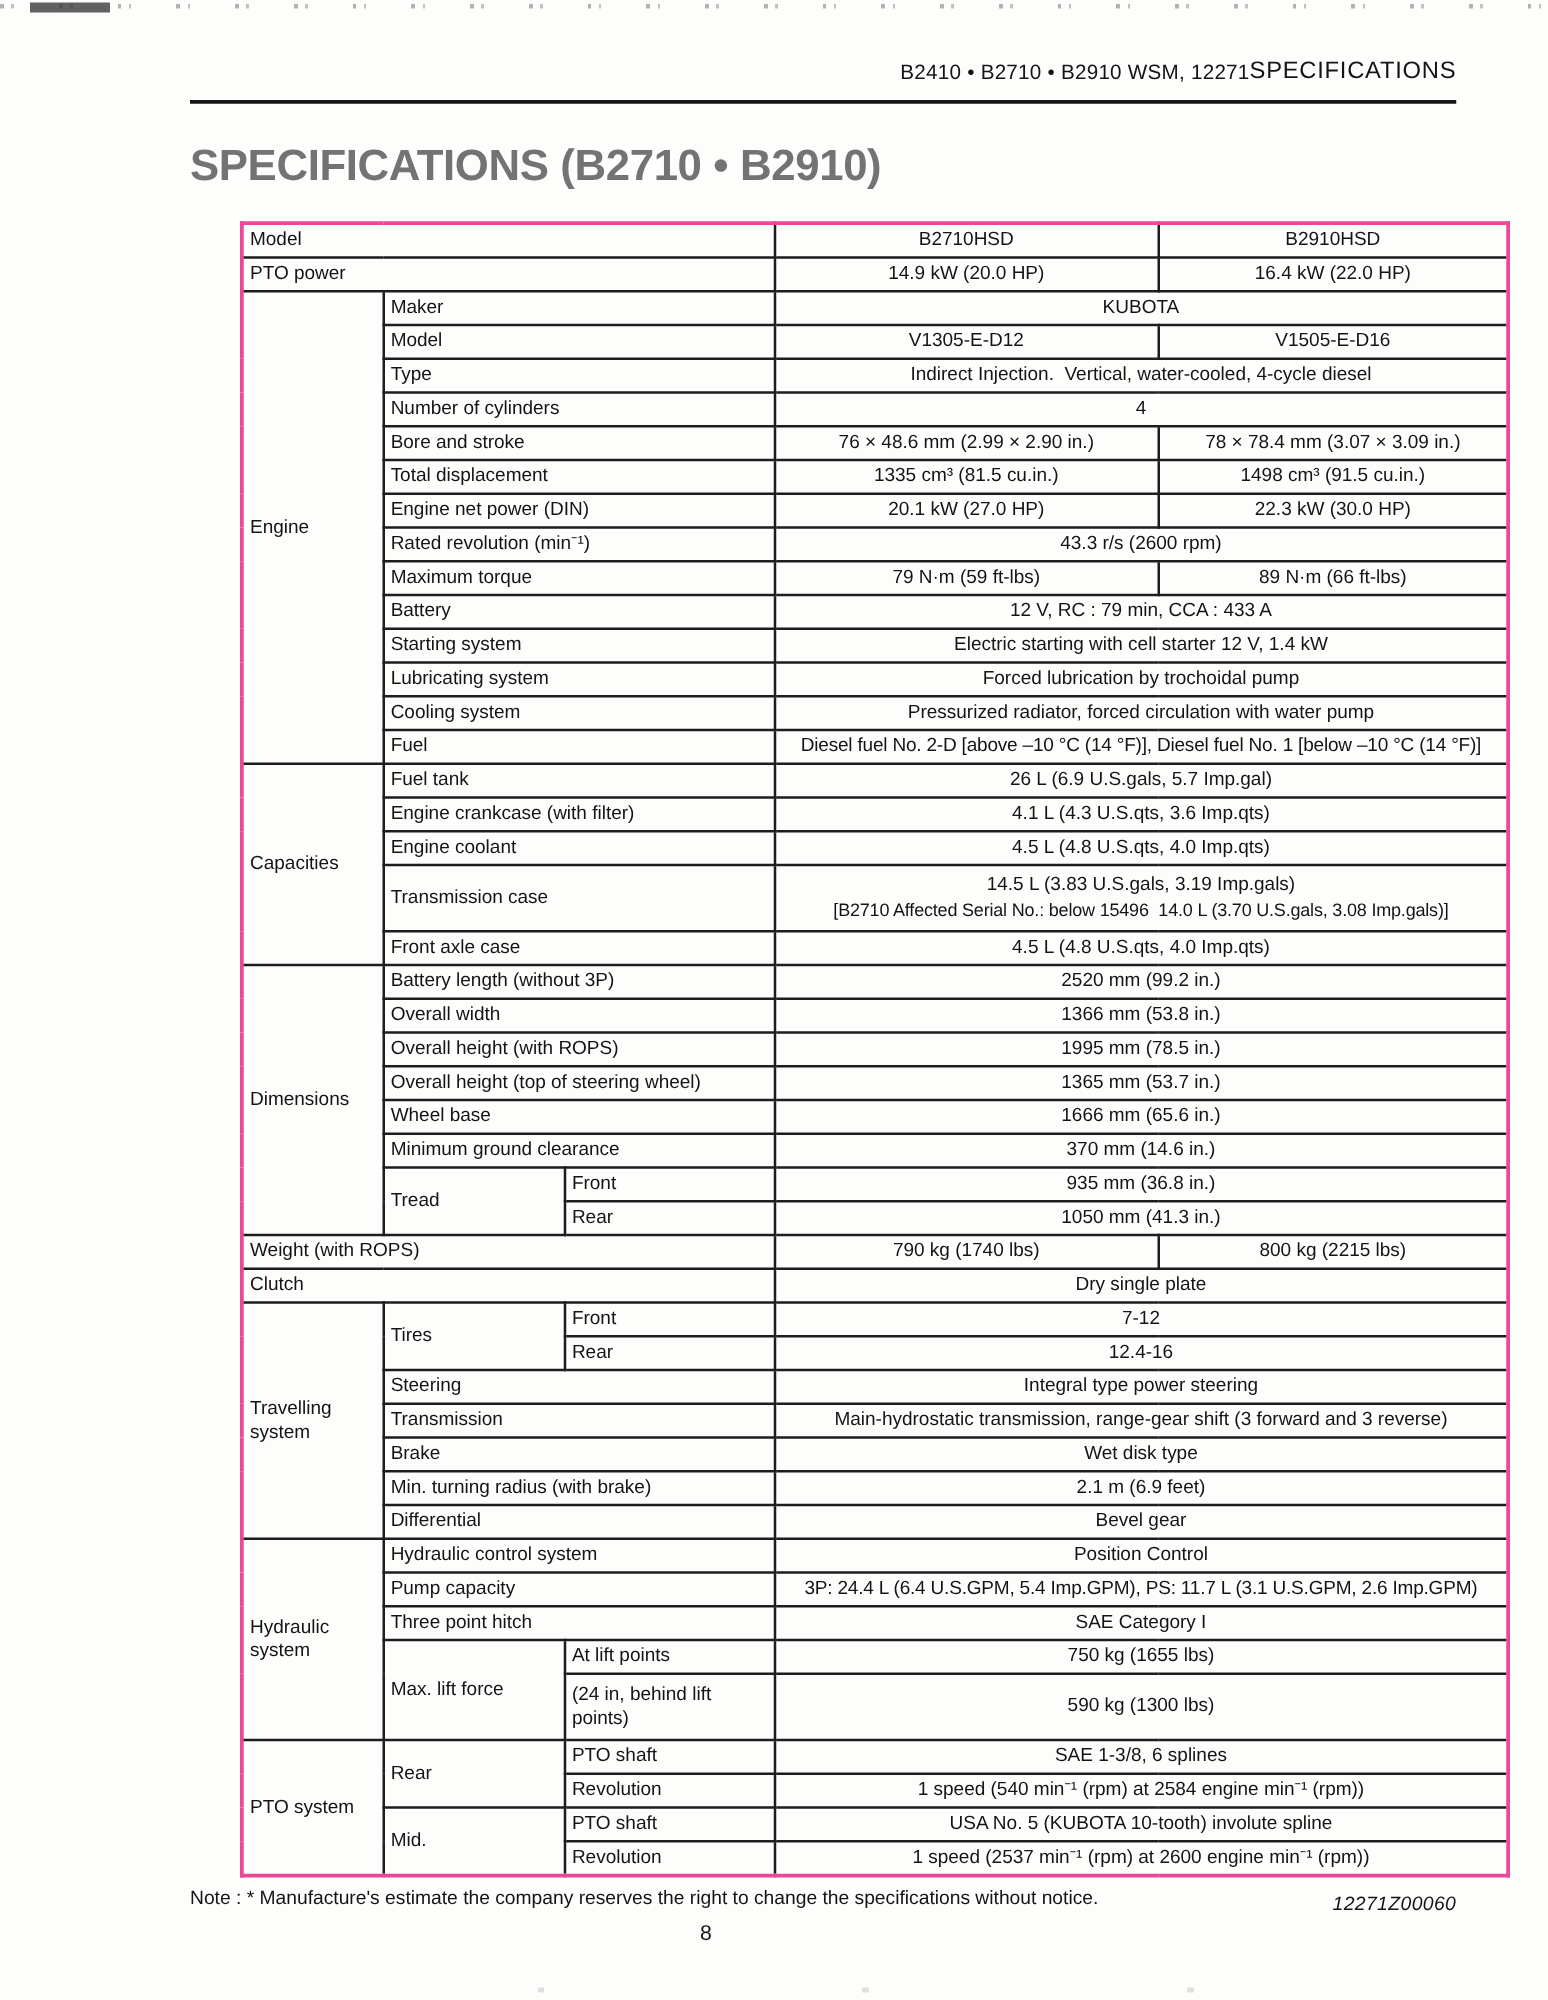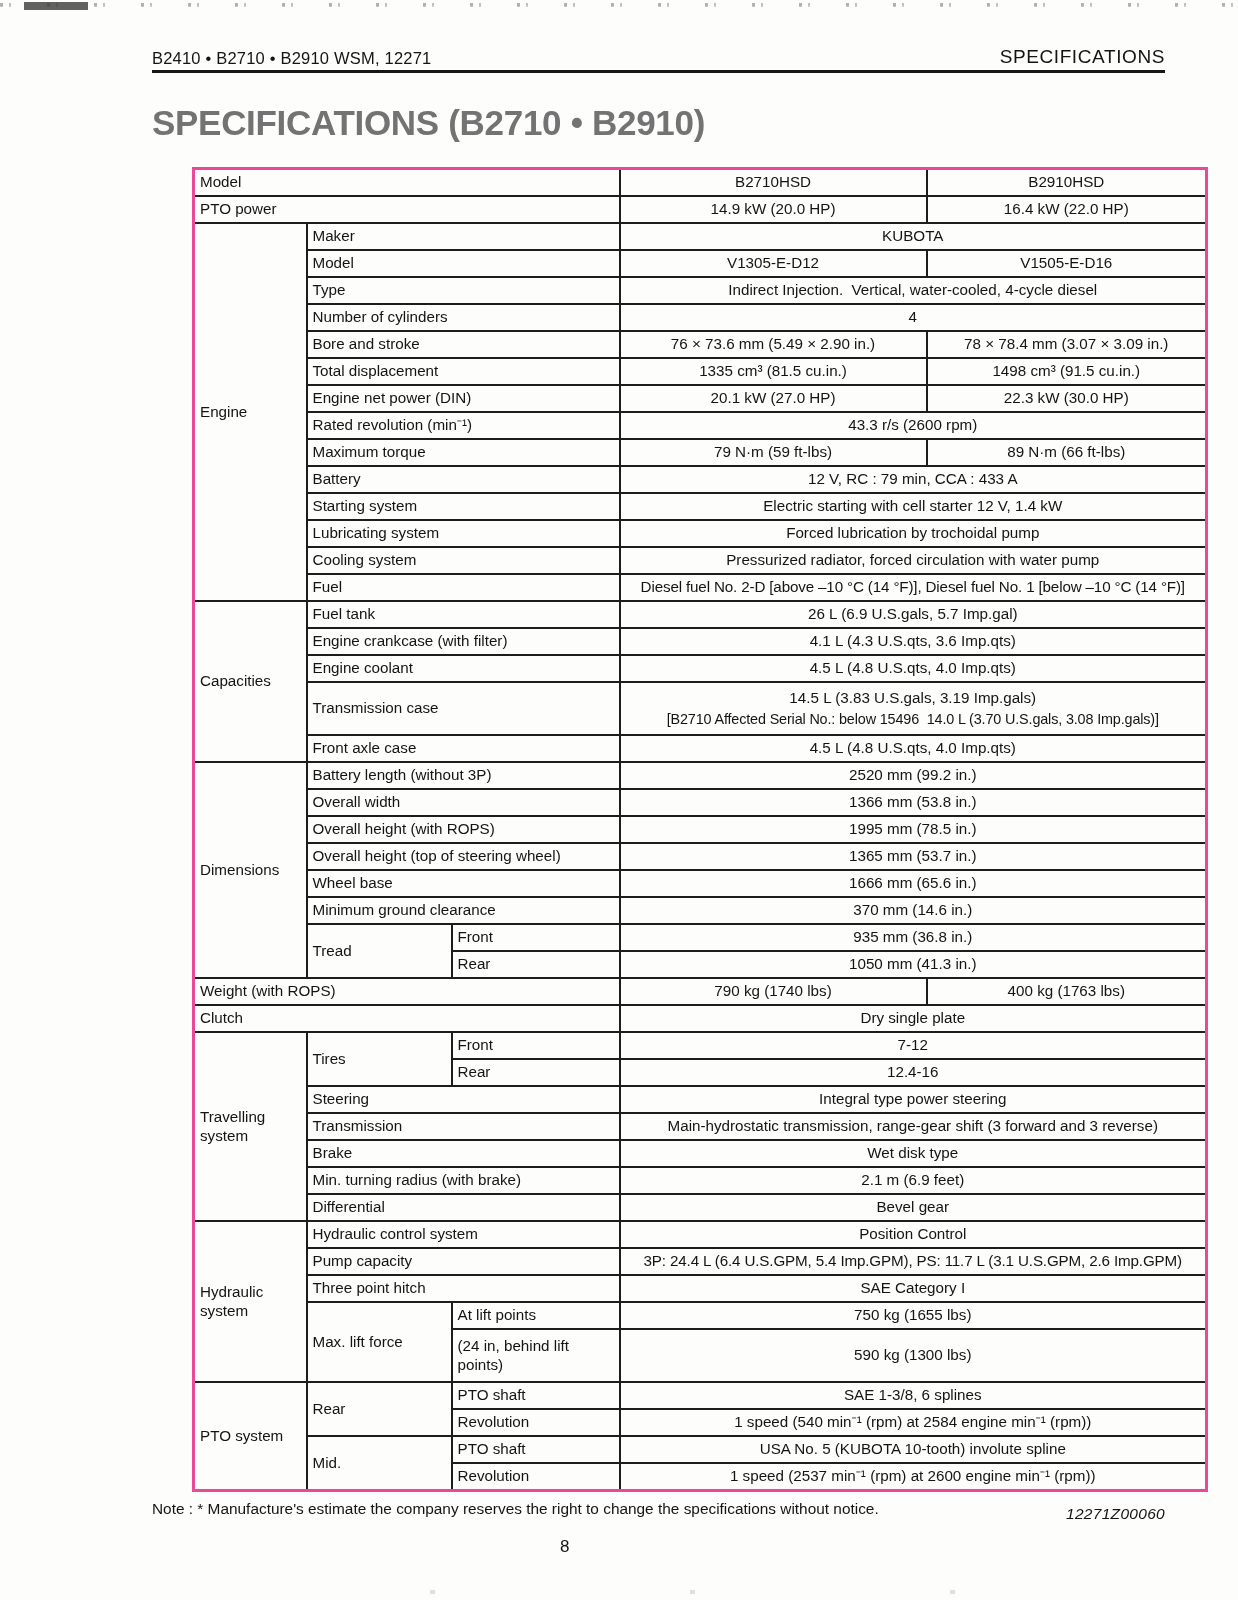--- a/index.html
+++ b/index.html
@@ -14,22 +14,22 @@
     position:absolute; top:3px; left:0; width:1238px; height:7px; opacity:.45;
     background:
       repeating-linear-gradient(90deg,#555 0 3px,transparent 3px 9px,#777 9px 11px,transparent 11px 47px);
     clip-path: polygon(0 0,100% 0,100% 55%,0 55%);
   }
   .noise-top2 { position:absolute; top:2px; left:24px; width:64px; height:8px; background:#3a3a3a; opacity:.8; }
   .noise-bottom { position:absolute; bottom:6px; left:430px; width:560px; height:4px; opacity:.25;
       background:repeating-linear-gradient(90deg,#888 0 5px,transparent 5px 260px); }
   .content { position:absolute; left:152px; top:0; width:1013px; }
   .header {
-    display:flex; justify-content:space-between; align-items:flex-end;
-    padding-top:46px; padding-bottom:2px; border-bottom:3px solid #161616;
+    display:flex; justify-content:flex-end; align-items:flex-end;
+    padding-top:46px; padding-bottom:12px; border-bottom:3px solid #161616;
   }
   .doc-ref { font-size:16.5px; letter-spacing:.2px; }
   .section-hd { font-size:19px; letter-spacing:.6px; }
   h1.title {
     margin:30px 0 24px 0; font-size:35px; font-weight:bold; letter-spacing:-.3px; color:#737373;
   }
   table.spec { border-collapse:collapse; table-layout:fixed; width:1013px; border:3px solid #ec4899;margin-left:40px; }
   table.spec td {
     border:2px solid #1d1d1d; height:23px; padding:1px 5px;
     font-size:15.2px; line-height:1.2; vertical-align:middle; overflow:hidden;
@@ -98,21 +98,21 @@
         <tr>
           <td class="l" colspan="2">Type</td>
           <td class="v" colspan="2">Indirect Injection.&nbsp; Vertical, water-cooled, 4-cycle diesel</td>
         </tr>
         <tr>
           <td class="l" colspan="2">Number of cylinders</td>
           <td class="v" colspan="2">4</td>
         </tr>
         <tr>
           <td class="l" colspan="2">Bore and stroke</td>
-          <td class="v">76 × 73.6 mm (5.49 × 2.90 in.)</td>
+          <td class="v">76 × 48.6 mm (2.99 × 2.90 in.)</td>
           <td class="v">78 × 78.4 mm (3.07 × 3.09 in.)</td>
         </tr>
         <tr>
           <td class="l" colspan="2">Total displacement</td>
           <td class="v">1335 cm³ (81.5 cu.in.)</td>
           <td class="v">1498 cm³ (91.5 cu.in.)</td>
         </tr>
         <tr>
           <td class="l" colspan="2">Engine net power (DIN)</td>
           <td class="v">20.1 kW (27.0 HP)</td>
@@ -204,21 +204,21 @@
           <td class="v" colspan="2">935 mm (36.8 in.)</td>
         </tr>
         <tr>
           <td class="l2">Rear</td>
           <td class="v" colspan="2">1050 mm (41.3 in.)</td>
         </tr>
 
         <tr>
           <td class="l" colspan="3">Weight (with ROPS)</td>
           <td class="v">790 kg (1740 lbs)</td>
-          <td class="v">400 kg (1763 lbs)</td>
+          <td class="v">800 kg (2215 lbs)</td>
         </tr>
         <tr>
           <td class="l" colspan="3">Clutch</td>
           <td class="v" colspan="2">Dry single plate</td>
         </tr>
 
         <tr>
           <td class="g" rowspan="7">Travelling system</td>
           <td class="l" rowspan="2">Tires</td>
           <td class="l2">Front</td>

